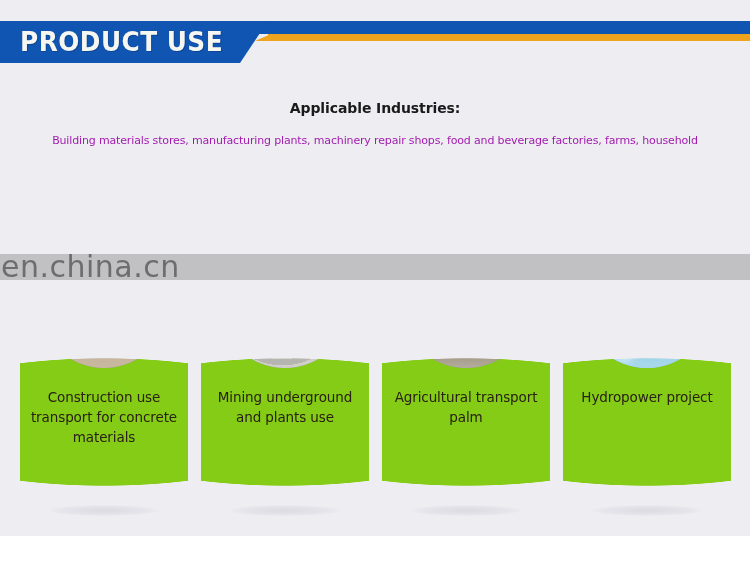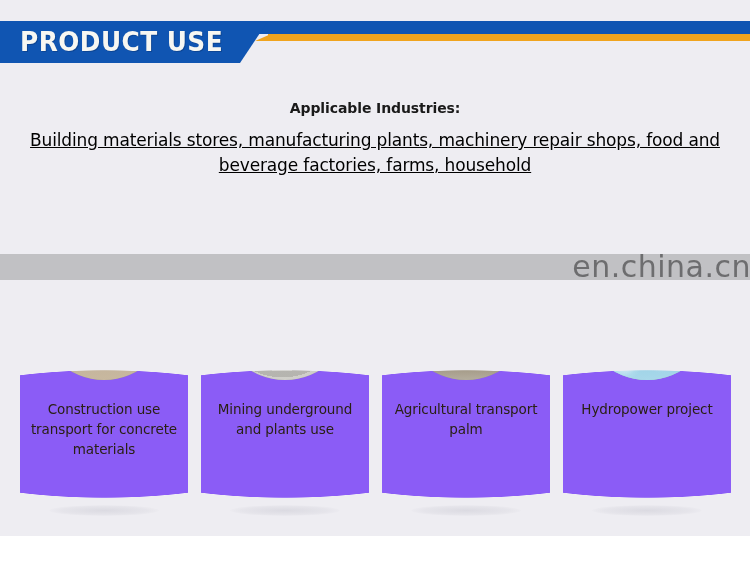--- a/index.html
+++ b/index.html
@@ -76,40 +76,39 @@
     font-family:"DejaVu Sans", sans-serif;
     font-size:14px;
     font-weight:bold;
     color:#1a1a1a;
     letter-spacing:-0.1px;
   }
   .intro-body {
     margin:12px auto 0;
     width:706px;
     font-family:"DejaVu Sans", sans-serif;
-    font-size:17px;
+    font-size:11px;
     font-weight:400;
     line-height:25px;
-    color:#000000;
+    color:#a21caf;
     letter-spacing:-0.15px;
-    text-decoration:underline;
   }
 
   
   .cards {
     position:absolute;
     left:20px; top:211px;
     width:711px; height:280px;
   }
   .card {
     position:absolute;
-    top:16px;
+    top:4px;
     width:168px;
     height:271px;
-    background:#8b5cf6;
+    background:#84cc16;
     border-radius:7px 7px 0 0;
     
     -webkit-mask-image:
       linear-gradient(#000 0 0),
       radial-gradient(130% 64px at 50% 207px, #000 99%, transparent 100%);
     -webkit-mask-composite:source-in;
     mask-image:
       linear-gradient(#000 0 0),
       radial-gradient(130% 64px at 50% 207px, #000 99%, transparent 100%);
     mask-composite:intersect;
@@ -262,21 +261,21 @@
   .wm-band {
     position:absolute; left:0; top:6px;
     width:750px; height:26px;
     background:rgba(120,120,120,.38);
   }
   .wm-text {
     position:absolute;
     left:1px; top:0;
     width:750px; height:38px;
     line-height:38px;
-    text-align:right;
+    text-align:left;
     font-family:"DejaVu Sans", sans-serif;
     font-size:30px;
     font-weight:400;
     color:rgba(58,58,58,.62);
     letter-spacing:0.5px;
   }
 </style>
 </head>
 <body>
 

